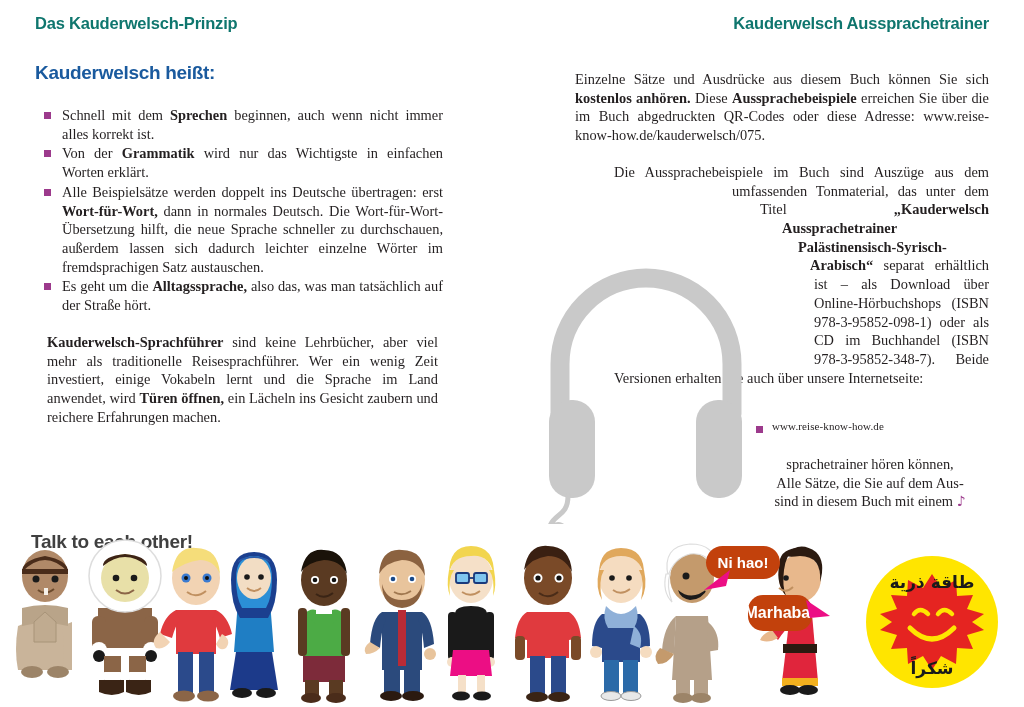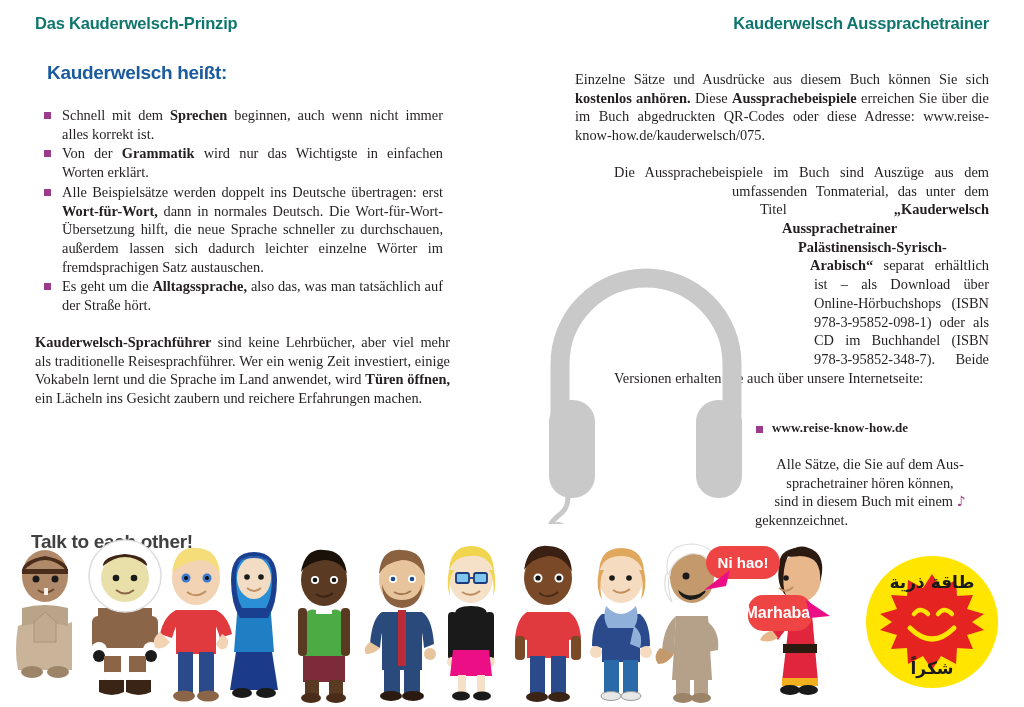--- a/index.html
+++ b/index.html
@@ -31,21 +31,21 @@
 
   
   .col {
     position: absolute;
     top: 62px;
   }
   .col.left  { left: 35px;  width: 415px; }
   .col.right { left: 575px; width: 414px; }
 
   h2.section-title {
-    margin: 0 0 22px 12px;
+    margin: 0 0 22px 0;
     font-family: "Liberation Sans", sans-serif;
     font-weight: bold;
     font-size: 19px;
     letter-spacing: -0.3px;
     color: #1a5a9e;
   }
   h2.section-title.r { text-align: right; }
 
   
   ul.kw-list {
@@ -67,21 +67,21 @@
     position: absolute;
     left: 2px;
     top: 6px;
     width: 7px;
     height: 7px;
     background: #9c3a8c;
   }
   .bold { font-weight: bold; }
 
   p.body {
-    margin: 0;
+    margin: 12px;
     font-size: 14.4px;
     line-height: 1.30;
     text-align: justify;
   }
   .left p.closing { margin-top: 18px; }
 
   
   .right .intro { margin: 8px 0 18px 0; }
 
   .shape-wrap { position: relative; margin-left: 39px; }
@@ -103,22 +103,22 @@
     width: 200px;
     height: 260px;
     pointer-events: none;
   }
 
   
   .weblink {
     position: absolute;
     left: 772px;
     top: 420px;
-    font-size: 13px;
-    font-weight: bold;
+    font-size: 11px;
+    font-weight: normal;
     letter-spacing: 0.1px;
     white-space: nowrap;
   }
   .weblink::before {
     content: "";
     position: absolute;
     left: -16px;
     top: 6px;
     width: 7px;
     height: 7px;
@@ -160,21 +160,21 @@
     left: 0;
     top: 530px;
     width: 944px;
     height: 177px;
   }
   .figure-band svg { display: block; }
 
   
   .bubble {
     position: absolute;
-    background: #ef4444;
+    background: #c2410c;
     color: #ffffff;
     font-family: "Liberation Sans", sans-serif;
     font-weight: bold;
     display: flex;
     align-items: center;
     justify-content: center;
     text-align: center;
   }
   .bubble.b1 {
     left: 706px; top: 546px;
@@ -256,27 +256,26 @@
     <rect x="150" y="136" width="46" height="98" rx="22" fill="#c9c9c9"></rect>
 
     <path d="M22 232 C22 252, 8 250, 4 262 C0 274, 14 280, 18 270 C22 260, 8 256, 2 268
              C -4 282, 6 300, 14 318" fill="none" stroke="#c9c9c9" stroke-width="5" stroke-linecap="round"></path>
   </svg>
 </div>
 
 <div class="weblink">www.reise-know-how.de</div>
 
 <div class="noteblock">
+  <span class="ln l2">sprachetrainer hören können,</span>
   <span class="ln l1">Alle Sätze, die Sie auf dem Aus-</span>
-  <span class="ln l2">sprachetrainer hören können,</span>
   <span class="ln l3">
     <span>sind in diesem Buch mit einem</span>
     <span class="glyph-ear">♪</span>
   </span>
-  <span class="ln l4">gekennzeichnet.</span>
 </div>
 
 <div class="talk-title">Talk to each other!</div>
 
 <div class="figure-band">
 <svg width="1024" height="177" viewBox="0 0 1024 177" xmlns="http://www.w3.org/2000/svg">
 
   <g>
     <path d="M22 78 L22 140 L68 140 L68 78 Z" fill="#c9b49a"></path>
     <path d="M18 96 Q14 120 18 140 L28 140 L28 92 Z" fill="#c9b49a"></path>

